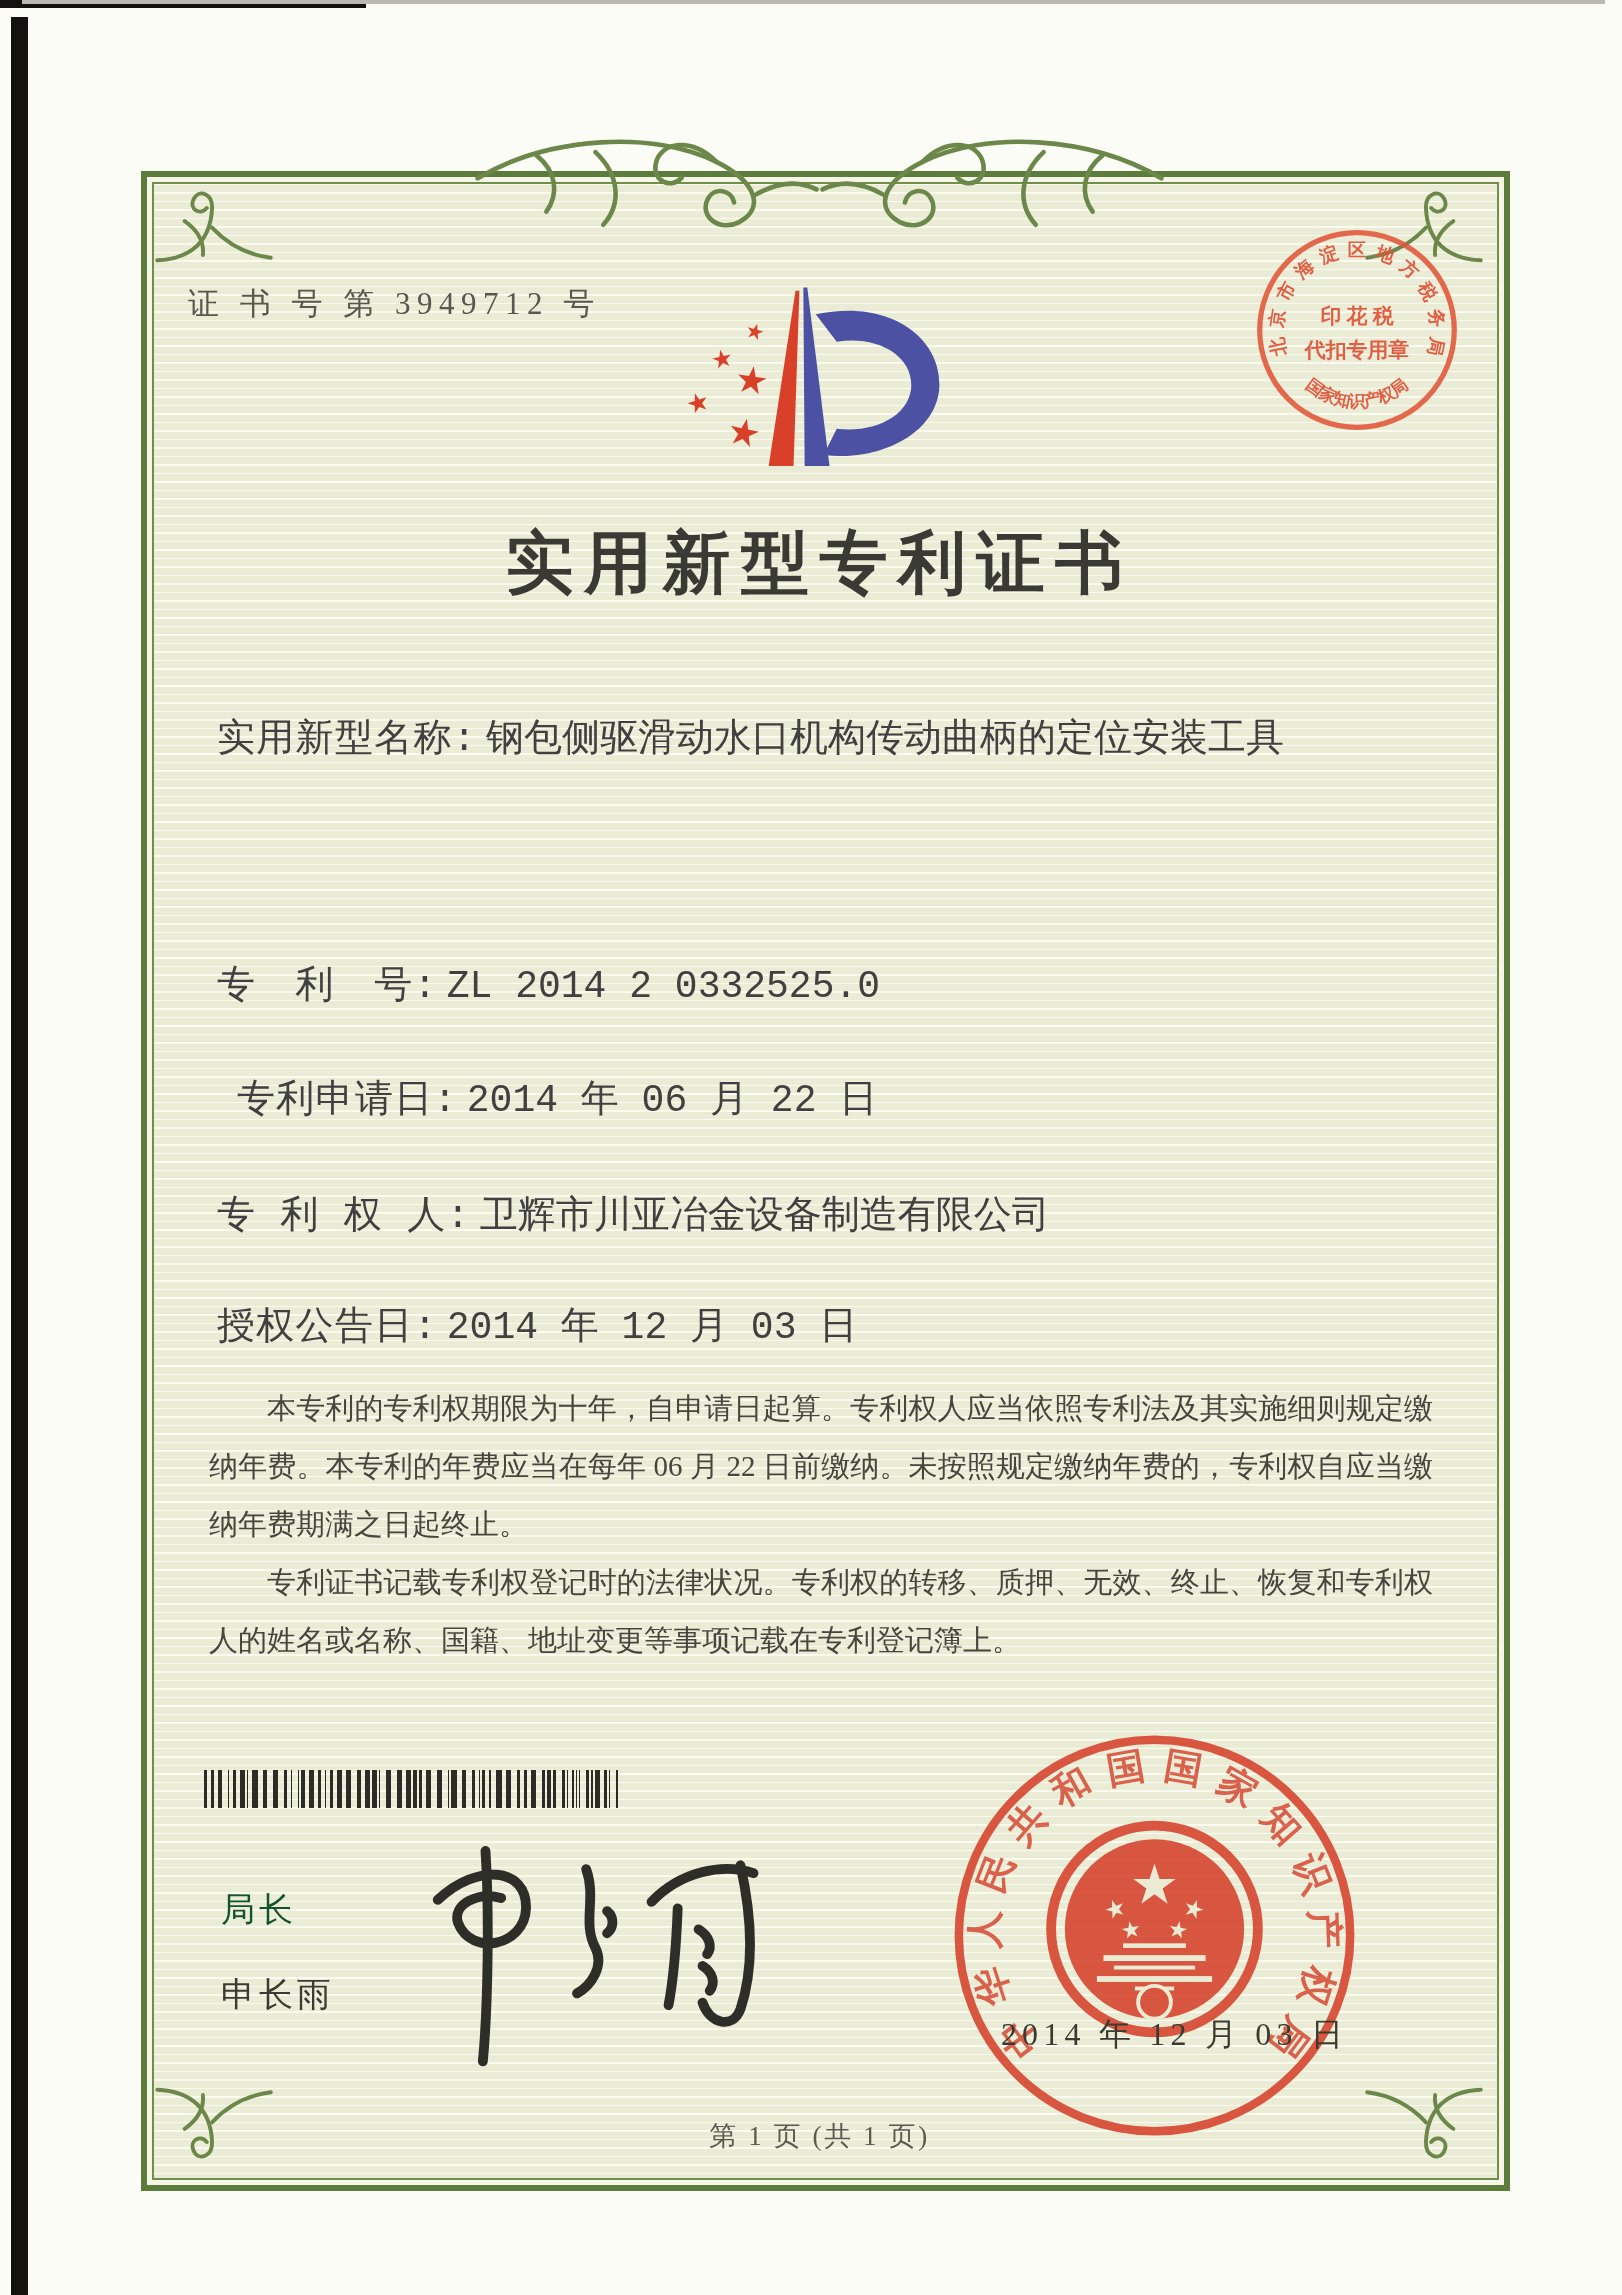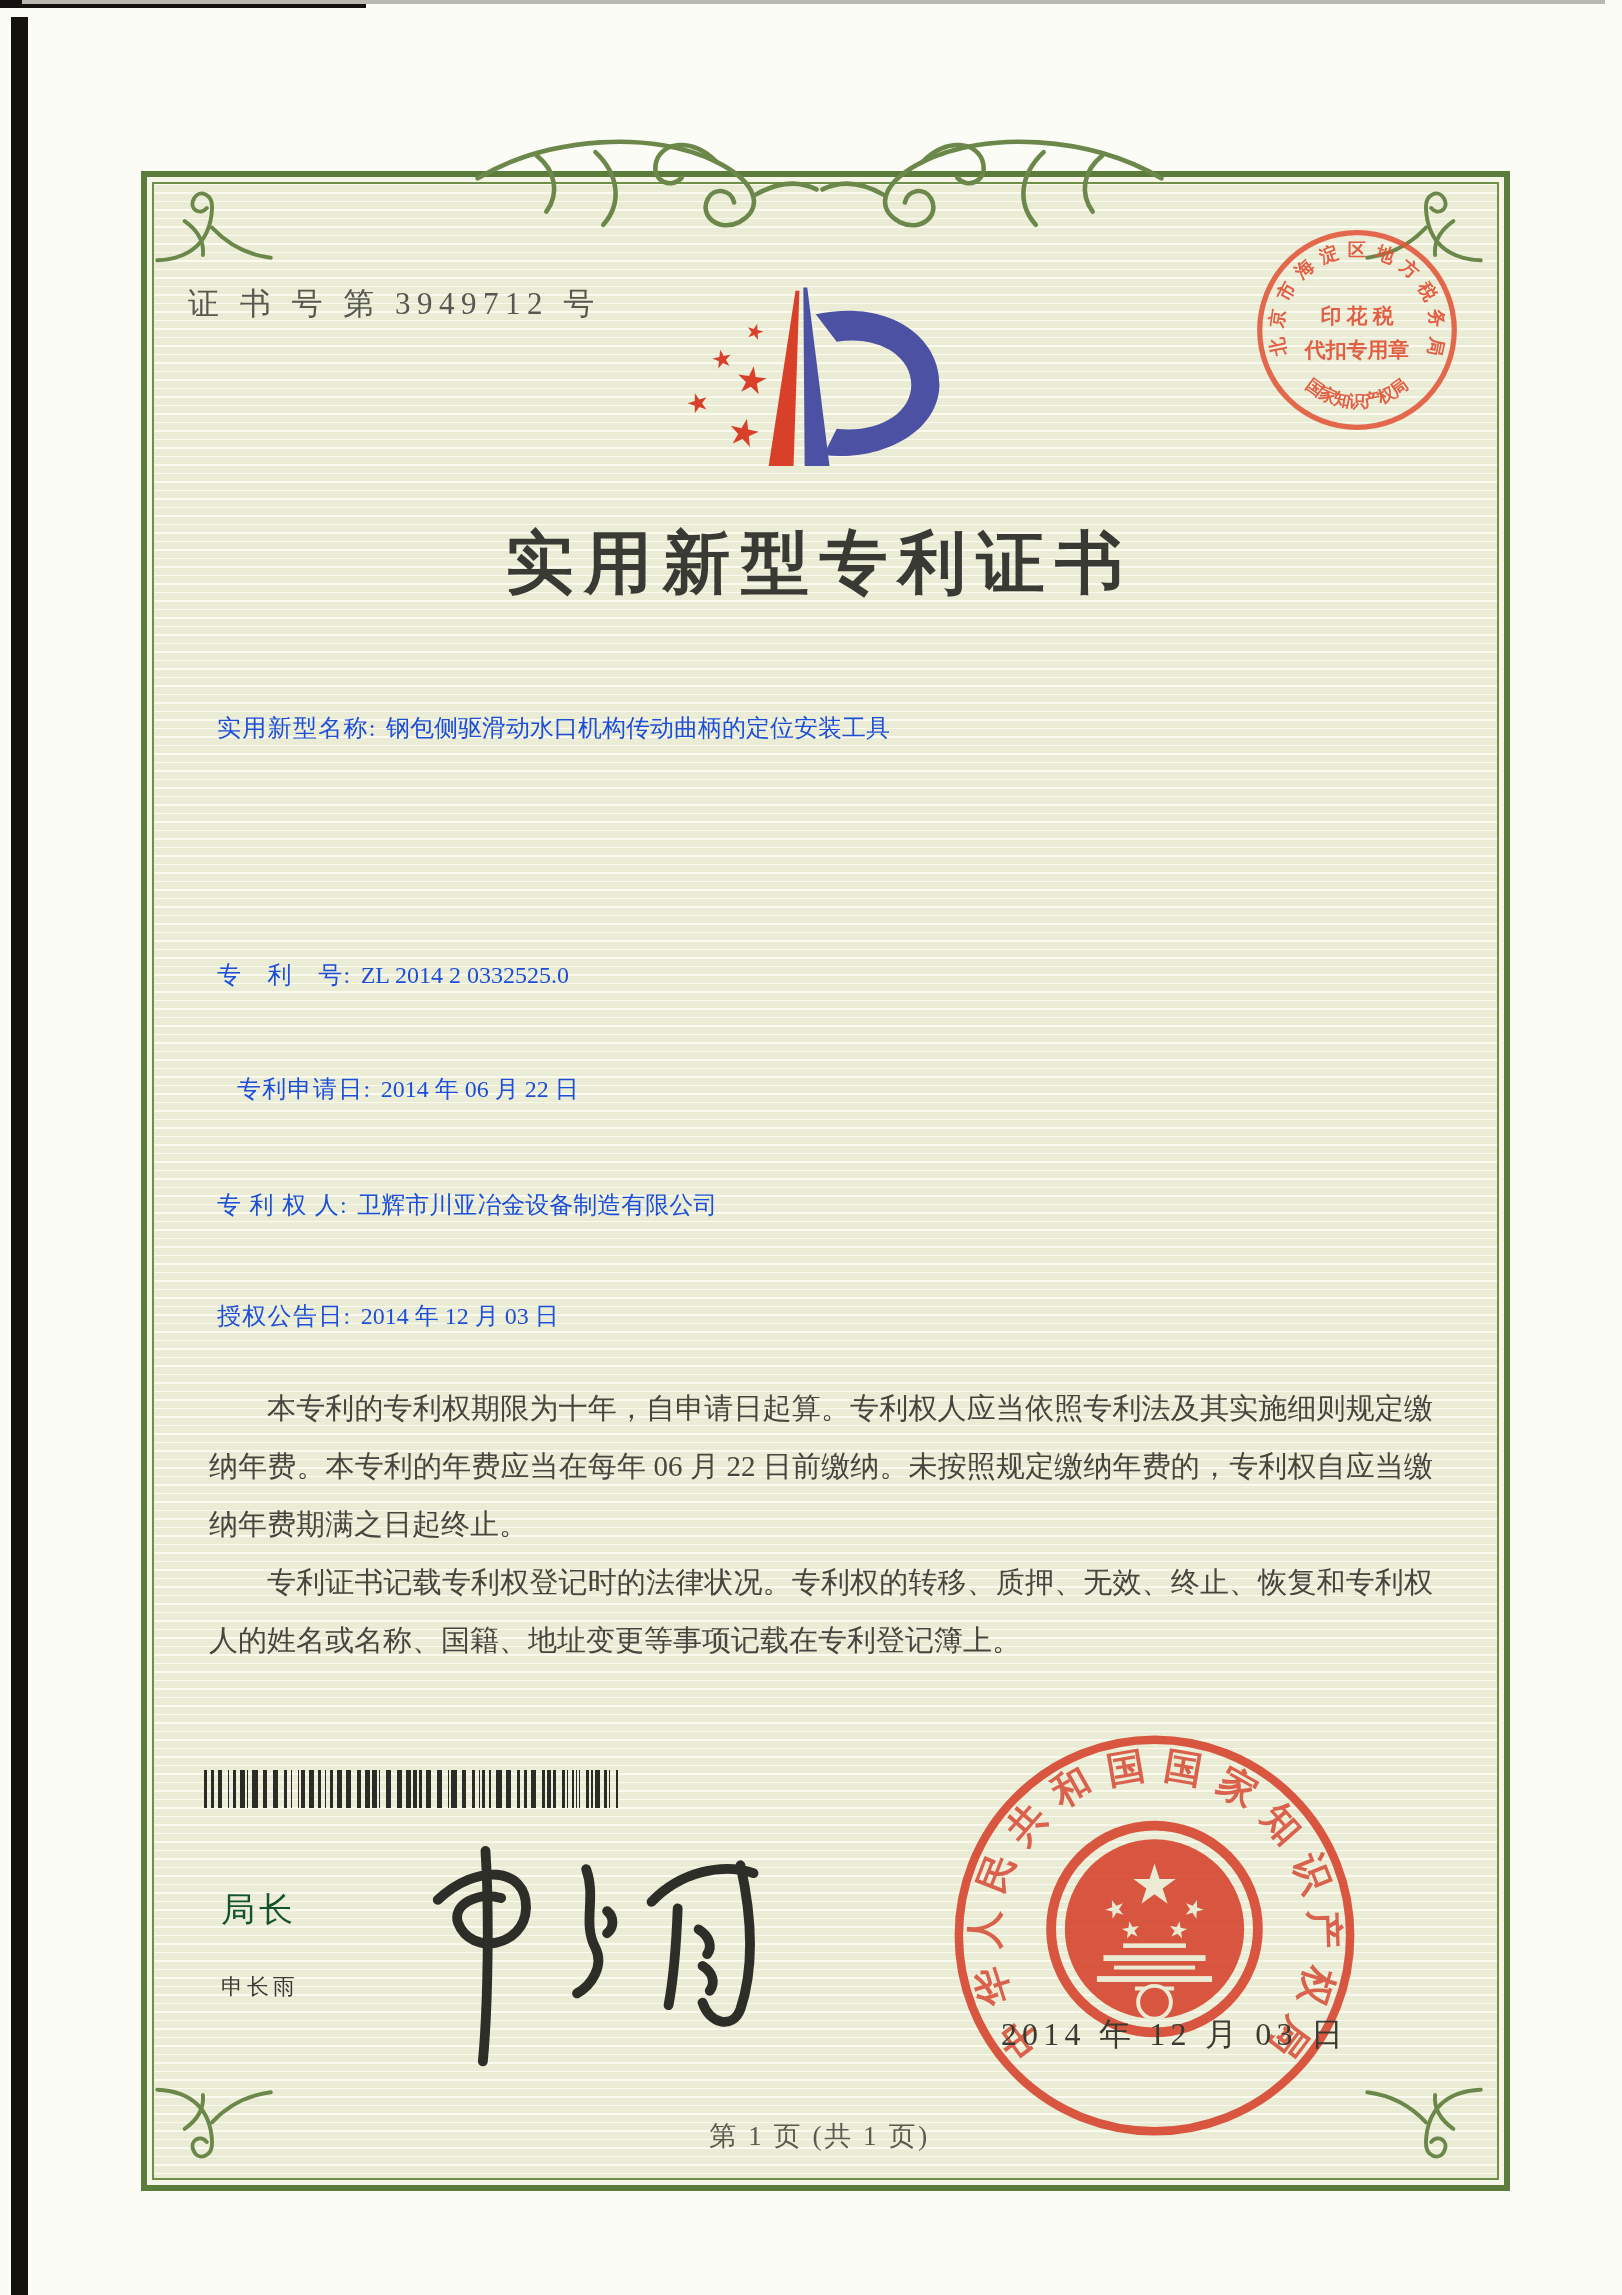--- a/index.html
+++ b/index.html
@@ -19,31 +19,31 @@
       repeating-linear-gradient(to bottom, rgba(253,253,244,.85) 0 1.3px, rgba(0,0,0,0) 1.3px 8.5px),
       #eaecd5;
   }
   .deco{position:absolute;pointer-events:none;}
   
   .cert-no{position:absolute;left:188px;top:283px;font-size:31px;letter-spacing:6.5px;color:#57574f;}
   .title{
     position:absolute;left:141px;top:518px;width:1357px;text-align:center;
     font-size:68px;font-weight:bold;letter-spacing:10.5px;color:#3a3a34;
   }
-  .field{position:absolute;left:217px;font-size:24px;color:#1d4ed8;white-space:nowrap;}
+  .field{position:absolute;left:217px;font-size:38px;color:#404040;white-space:nowrap;font-family:Liberation Mono, monospace;}
   .field .lbl{letter-spacing:1.3px;}
   .field .val{margin-left:9.2px;}
   .f0{top:712px;} .f1{top:849px;} .f2{top:959px;} .f3{top:1073px;margin-left:20px;} .f4{top:1189px;} .f5{top:1300px;}
   .body-text{position:absolute;left:209px;top:1379px;width:1224px;font-size:29px;line-height:58px;
     color:#46463e;text-align:justify;}
   .body-text p{margin:0;text-indent:2em;}
   .barcode{position:absolute;left:204px;top:1770px;height:38px;display:flex;align-items:stretch;}
   .barcode div{background:#2c2c26;}
   .sig-title{position:absolute;left:221px;top:1887px;font-size:34px;letter-spacing:3.9px;color:#14532d;}
-  .sig-name{position:absolute;left:221px;top:1972px;font-size:22px;letter-spacing:3.9px;color:#3b3b33;}
+  .sig-name{position:absolute;left:221px;top:1972px;font-size:34px;letter-spacing:3.9px;color:#3b3b33;}
   .signature-svg{position:absolute;left:356px;top:1831px;}
   .seal-svg{position:absolute;left:932px;top:1713px;}
   .seal-date{position:absolute;left:965px;top:2013px;width:419px;text-align:center;
     font-size:32px;letter-spacing:5.2px;color:#3a3a30;}
   .tax-stamp-svg{position:absolute;left:1246px;top:219px;}
   .logo-svg{position:absolute;left:647px;top:258px;}
   .footer{position:absolute;left:141px;top:2118px;width:1357px;text-align:center;
     font-size:27px;letter-spacing:2.6px;color:#5a5a50;}
 </style>
 </head>

